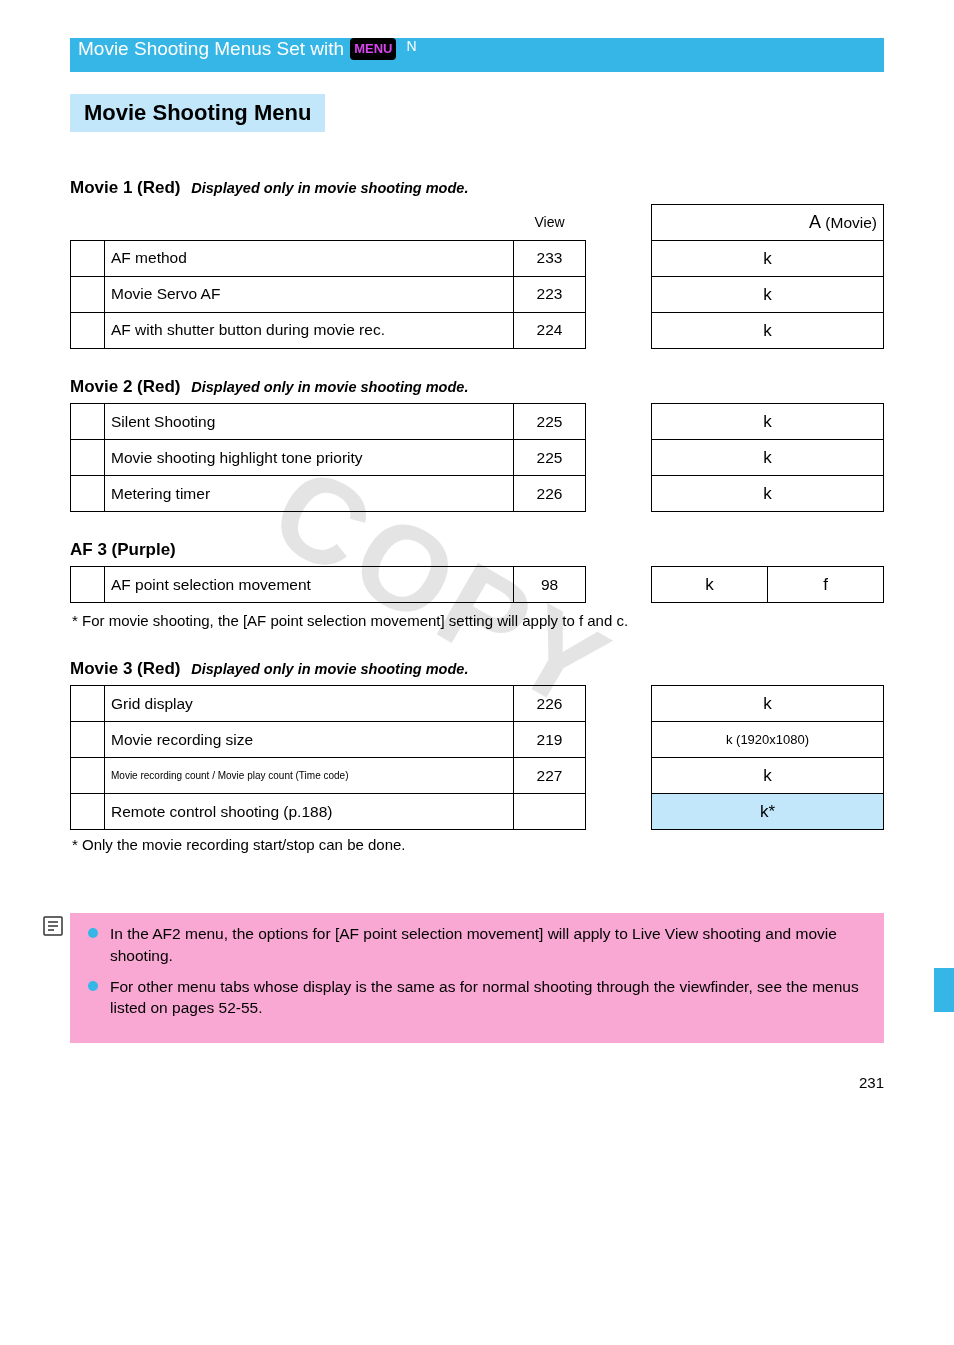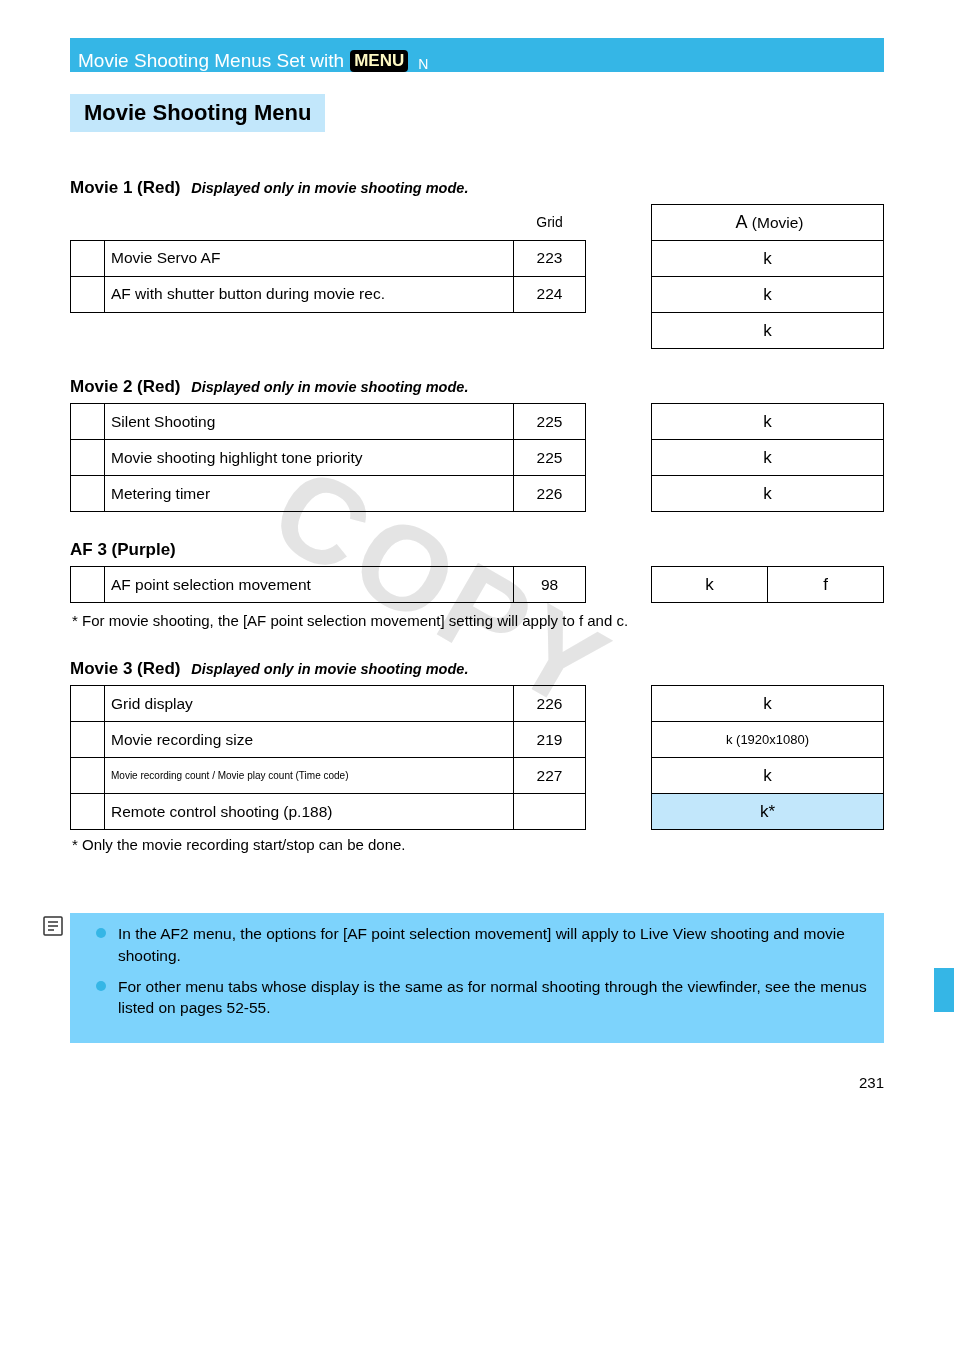--- a/index.html
+++ b/index.html
@@ -3,39 +3,39 @@
 <meta charset="utf-8">
 <style>
   * { box-sizing: border-box; margin: 0; padding: 0; }
   html, body { width: 954px; font-family: Arial, Helvetica, sans-serif; color: #000; background: #fff; }
   .page { position: relative; width: 954px; padding: 30px 70px 60px 70px; }
 
   
   .top-star { position: absolute; top: 36px; right: 70px; font-size: 18px; }
 
   
-  .heading-bar { display: flex; align-items: flex-end; background: #35b6e6; color: #fff; height: 34px; padding: 0 8px; font-size: 19px; margin: 8px 0 22px 0; }
-  .heading-bar .menubadge { display:inline-block; background:#000; color:#fef9c3; border-radius:4px; padding:0 4px; font-weight:bold; font-size:17px; margin:0 6px; line-height:22px; }
+  .heading-bar { display: flex; align-items: flex-start; background: #35b6e6; color: #fff; height: 34px; padding: 0 8px; font-size: 19px; margin: 8px 0 22px 0; }
+  .heading-bar .menubadge { display:inline-block; background:#000; color:#d946ef; border-radius:4px; padding:0 4px; font-weight:bold; font-size:13px; margin:0 6px; line-height:22px; }
   .heading-bar .small-star { margin-left:4px; font-size:14px; }
 
   .sub-heading { display:inline-block; background:#c2e7fb; padding:6px 14px; font-size:22px; font-weight:bold; margin-bottom:18px; }
 
   table { border-collapse: collapse; width: 100%; table-layout: fixed; }
   th, td { padding: 5px 6px; font-size: 15.5px; vertical-align: middle; }
   th { text-align: left; font-weight: normal; height:36px; }
   .bordered th, .bordered td { border: 1px solid #000; }
 
   .pagecol { text-align:center; }
   .circle-mark { text-align:center; font-size:17px; }
   .tab-icon { font-size:18px; }
 
   .cat-label { font-weight: bold; font-size: 17px; margin-top: 28px; margin-bottom: 6px; }
   .cat-note { font-size: 14.5px; padding-left:6px;font-style:italic; }
 
-  .note-block { margin-top: 60px; background:#7dd3fc; padding:10px 14px 14px 22px; position:relative; }
+  .note-block { margin-top: 60px; background:#f9a8d4; padding:10px 14px 14px 14px; position:relative; }
   .note-block .note-icon { position:absolute; left:-28px; top:2px; font-size:22px; }
   .note-block ul { list-style:none; padding-left:26px; }
   .note-block li { position:relative; font-size:15.5px; line-height:1.38; margin-bottom:10px; }
   .note-block li:before { content:""; position:absolute; left:-22px; top:5px; width:10px; height:10px; border-radius:50%; background:#35b6e6; }
 
   .page-number { position:absolute; bottom:12px; right:70px; font-size:15px; }
   .side-tab { position:absolute; right:0; top:968px; width:20px; height:44px; background:#35b6e6; }
 
   
   .watermark { position:absolute; top:520px; left:260px; transform:rotate(30deg); font-size:120px; font-weight:bold; color:#cfcfcf; opacity:.55; letter-spacing:6px; pointer-events:none; z-index:0; }
@@ -94,43 +94,48 @@
         <table class="bordered">
           <colgroup>
               <col class="lc1">
               <col class="lc2">
               <col class="lc3">
             </colgroup>
           <tbody>
               <tr class="headrow-left">
             <th style="border:none"></th>
             <th style="border:none"></th>
-            <th class="page-head-cell" style="border:none;text-align:center">Grid</th>
+            <th class="page-head-cell" style="border:none;text-align:center">View</th>
           </tr>
+          <tr>
+                <td></td>
+                <td>AF method</td>
+                <td class="pagecol">233</td>
+              </tr>
           <tr>
                 <td></td>
                 <td>Movie Servo AF</td>
                 <td class="pagecol">223</td>
               </tr>
           <tr>
                 <td></td>
                 <td>AF with shutter button during movie rec.</td>
                 <td class="pagecol">224</td>
               </tr>
         </tbody>
           </table>
       </div>
       <div class="right-tbl">
         <table class="bordered">
           <colgroup>
               <col class="rc-full">
             </colgroup>
           <tbody>
               <tr class="headrow">
-                <th style="text-align:center;padding-left:10px"><span class="tab-icon">A</span> <span>(Movie)</span></th>
+                <th style="text-align:right;padding-left:10px"><span class="tab-icon">A</span> <span>(Movie)</span></th>
               </tr>
           <tr>
                 <td class="circle-mark">k</td>
               </tr>
           <tr>
                 <td class="circle-mark">k</td>
               </tr>
           <tr>
                 <td class="circle-mark">k</td>
               </tr>

